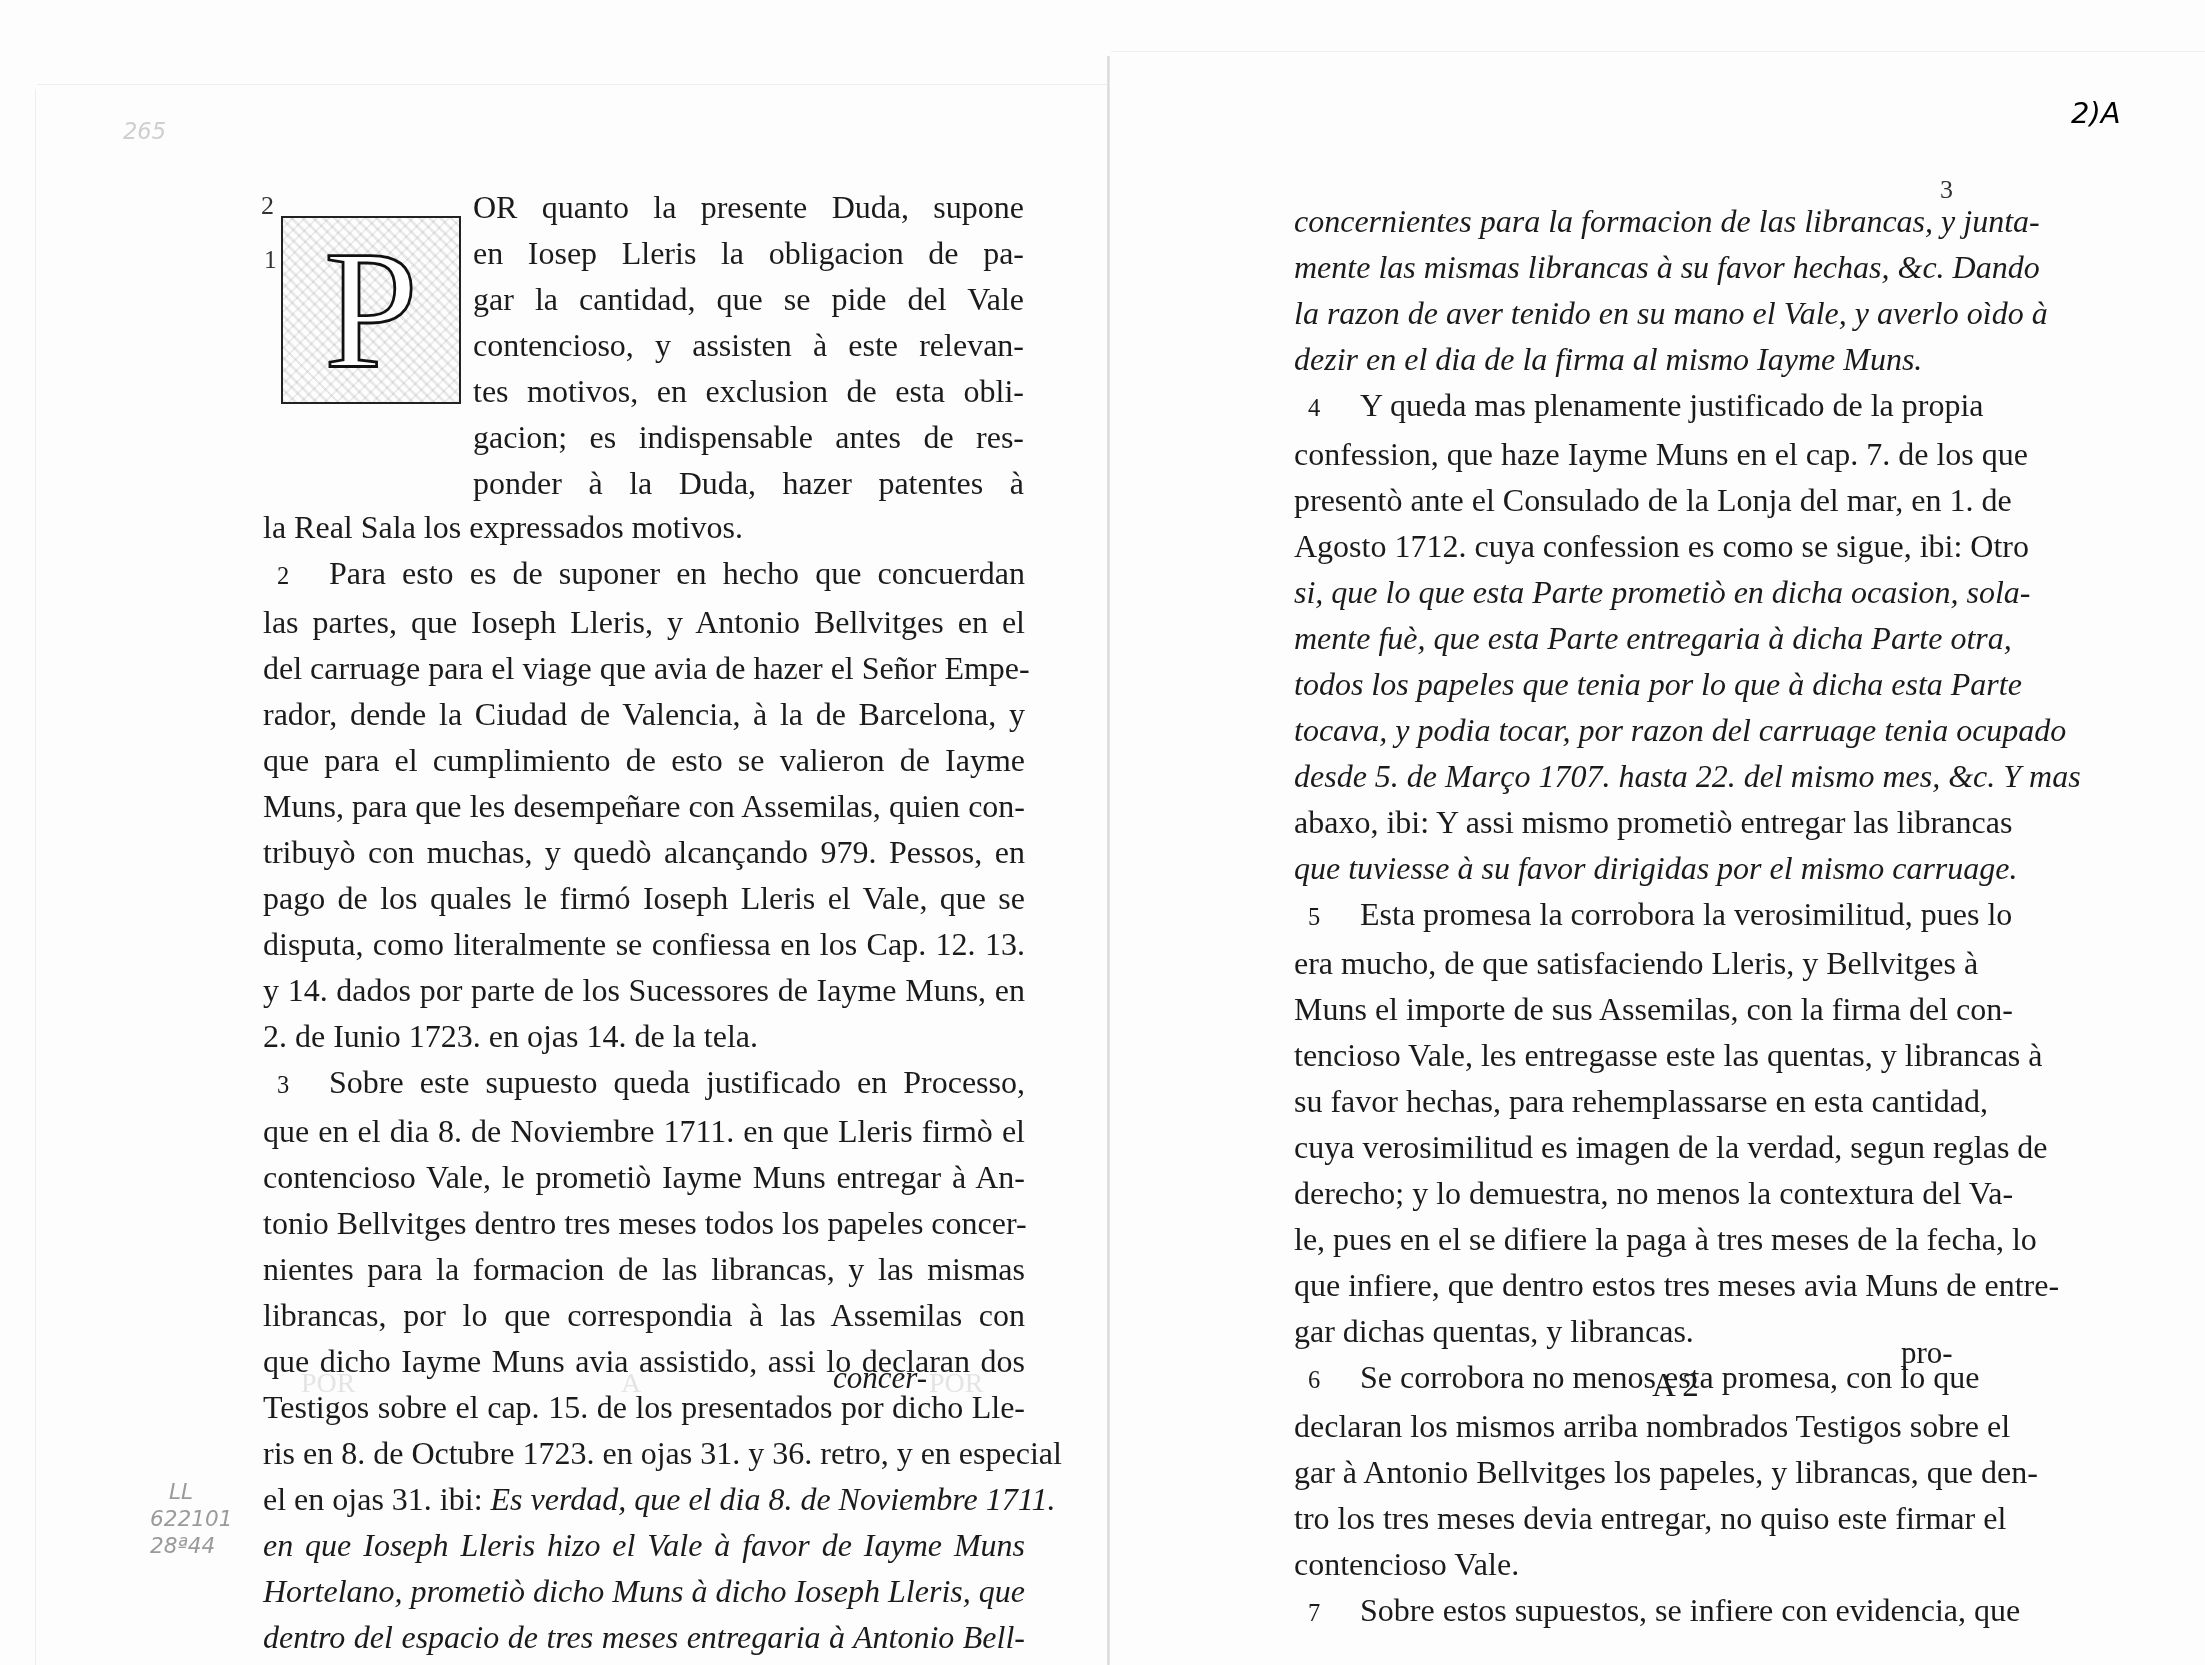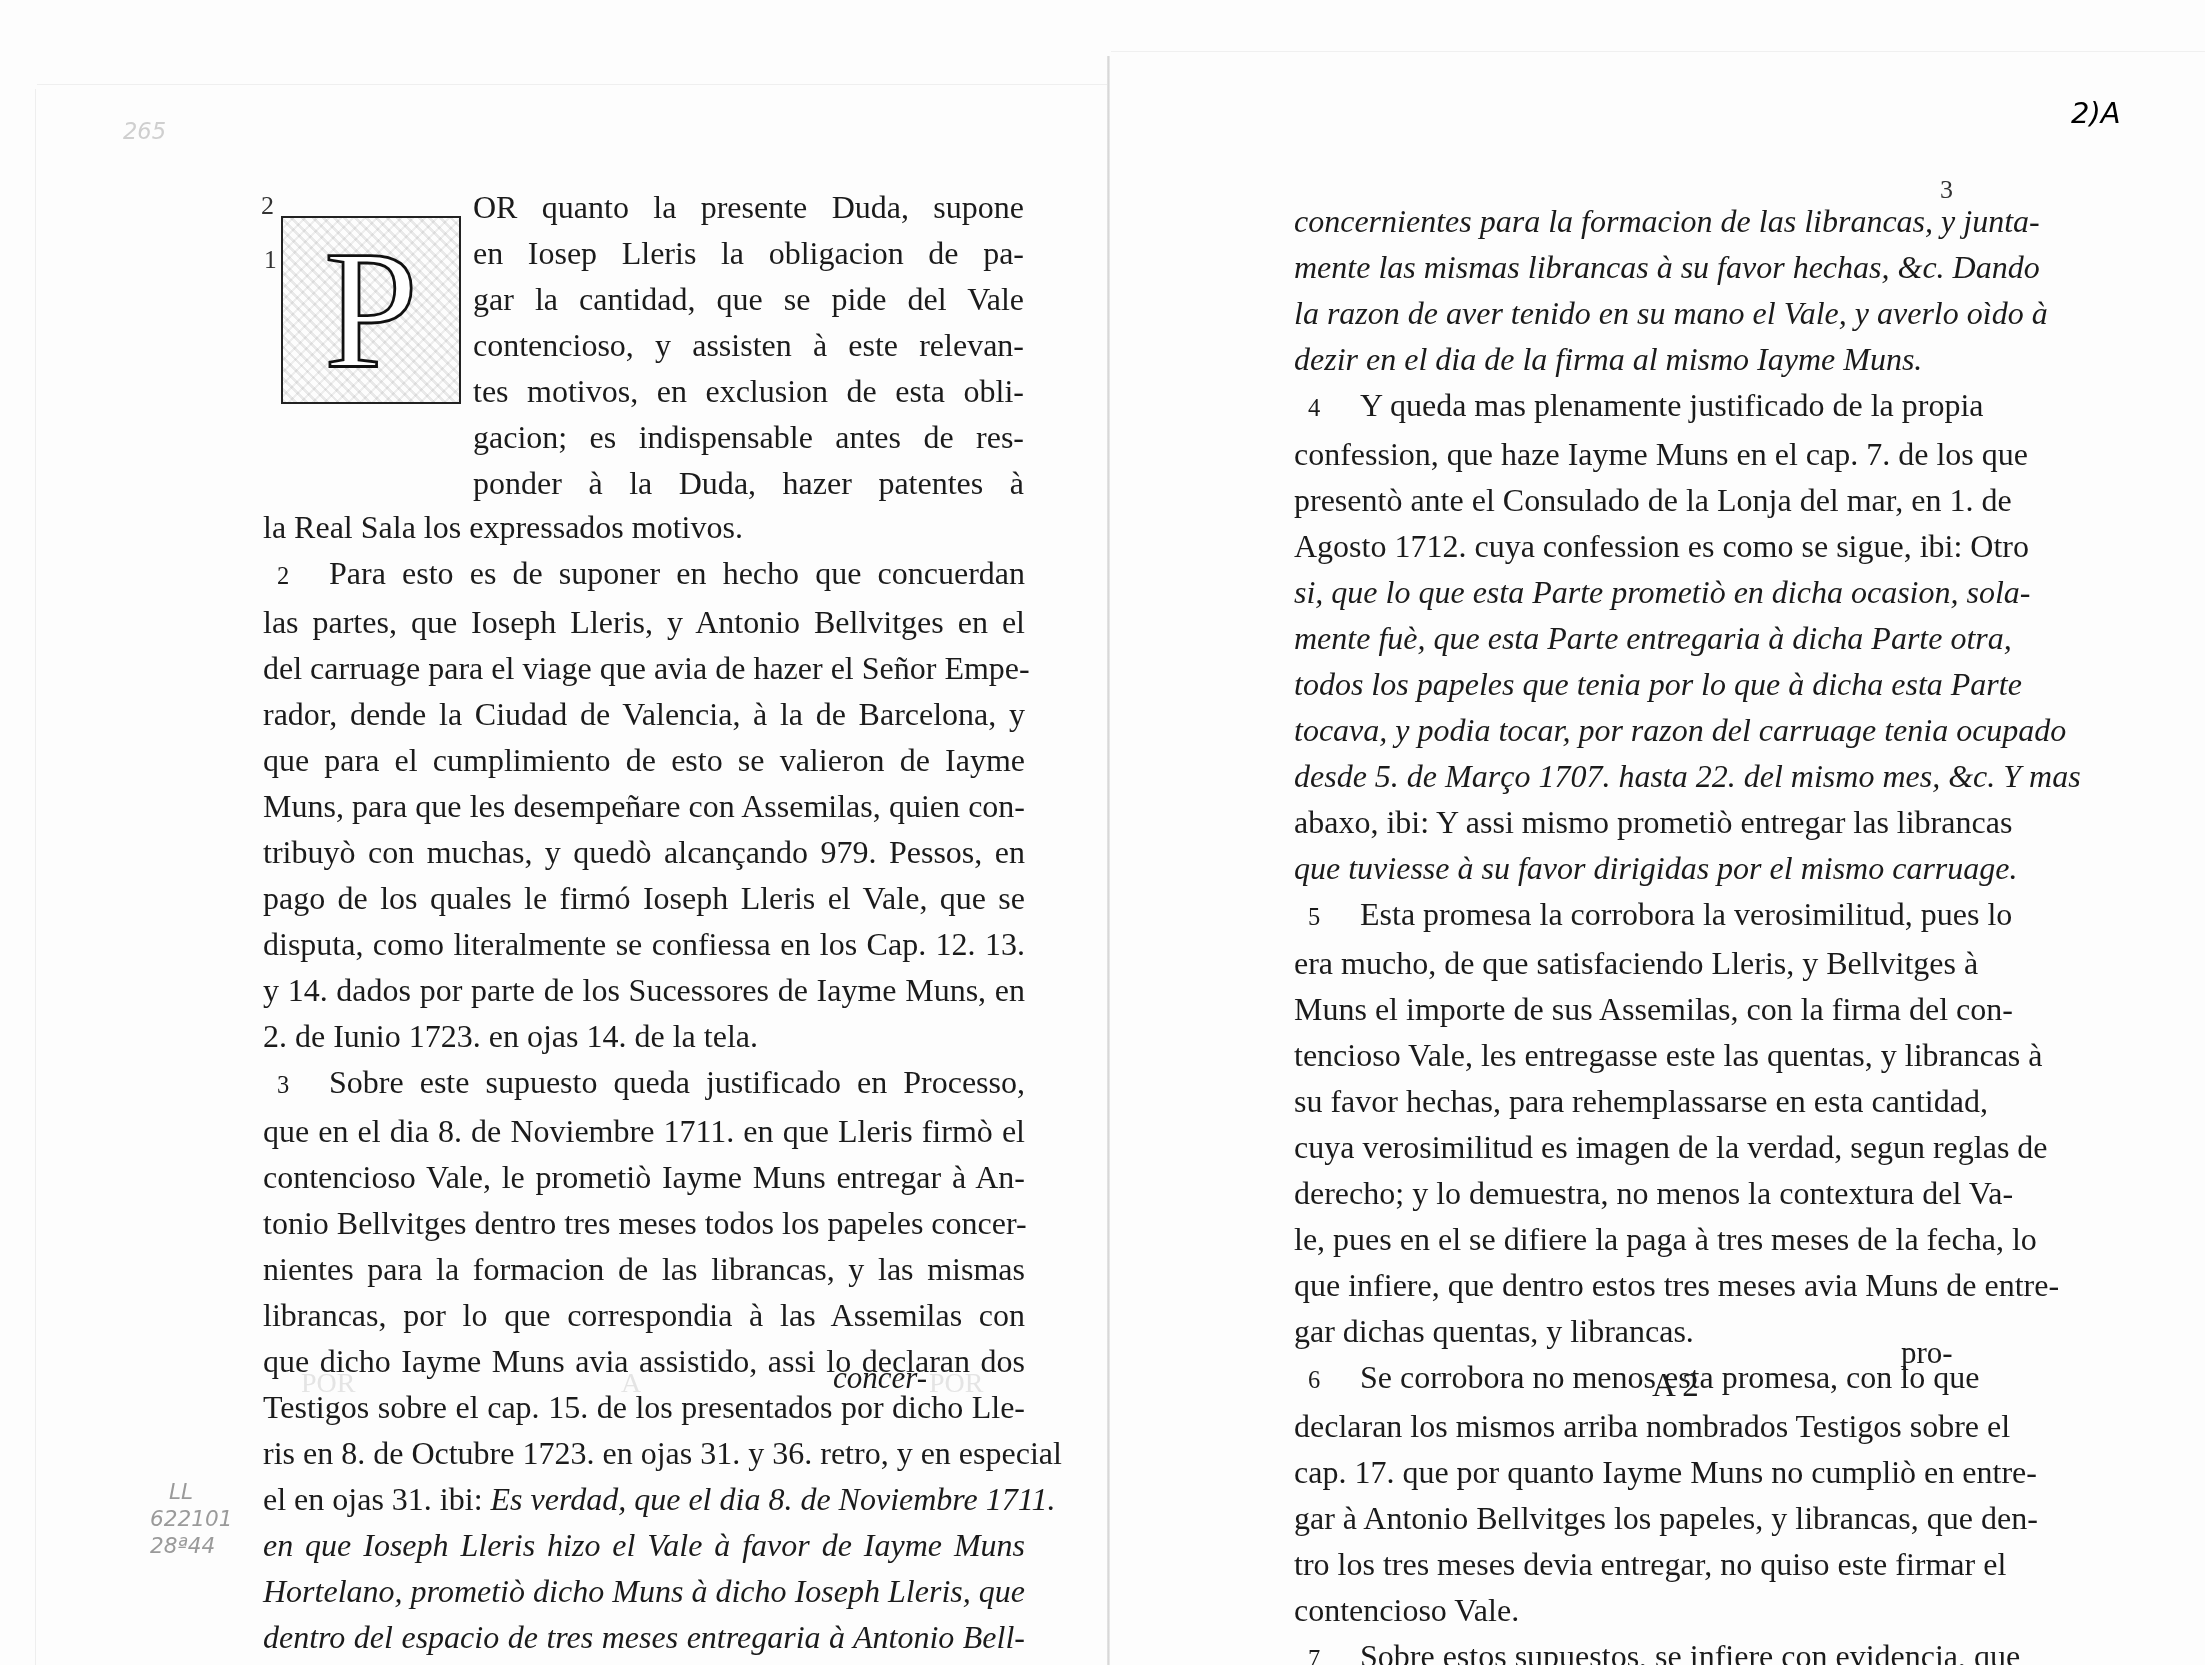--- a/index.html
+++ b/index.html
@@ -137,21 +137,20 @@
     <span class="line"><span>Muns el importe de sus Assemilas, con la firma del con-</span></span>
     <span class="line"><span>tencioso Vale, les entregasse este las quentas, y librancas à</span></span>
     <span class="line"><span>su favor hechas, para rehemplassarse en esta cantidad,</span></span>
     <span class="line"><span>cuya verosimilitud es imagen de la verdad, segun reglas de</span></span>
     <span class="line"><span>derecho; y lo demuestra, no menos la contextura del Va-</span></span>
     <span class="line"><span>le, pues en el se difiere la paga à tres meses de la fecha, lo</span></span>
     <span class="line"><span>que infiere, que dentro estos tres meses avia Muns de entre-</span></span>
     <span class="line last"><span>gar dichas quentas, y librancas.</span></span>
     <span class="line"><span class="para-num" style="padding-left: 14px; width: 52px;">6</span><span>Se corrobora no menos esta promesa, con lo que</span></span>
     <span class="line"><span>declaran los mismos arriba nombrados Testigos sobre el</span></span>
-    <span class="line"><span>cap. 17. que por quanto Iayme Muns no cumpliò en entre-</span></span>
     <span class="line"><span>gar à Antonio Bellvitges los papeles, y librancas, que den-</span></span>
     <span class="line"><span>tro los tres meses devia entregar, no quiso este firmar el</span></span>
     <span class="line last"><span>contencioso Vale.</span></span>
     <span class="line"><span class="para-num" style="padding-left: 14px; width: 52px;">7</span><span>Sobre estos supuestos, se infiere con evidencia, que</span></span>
   </div>
 
 <div class="signature" style="left:1652px;top:1367px;">A 2</div>
 <div class="catchword" style="left:1901px;top:1335px;">pro-</div>
 
 

